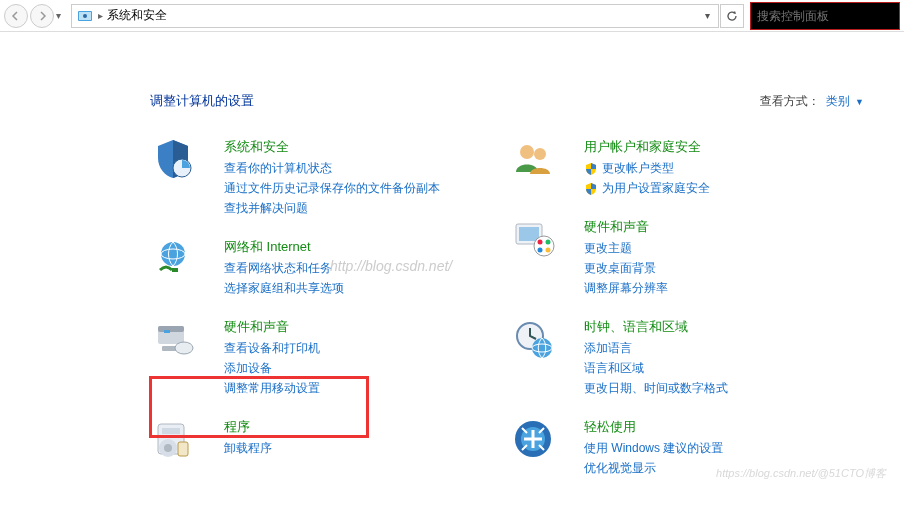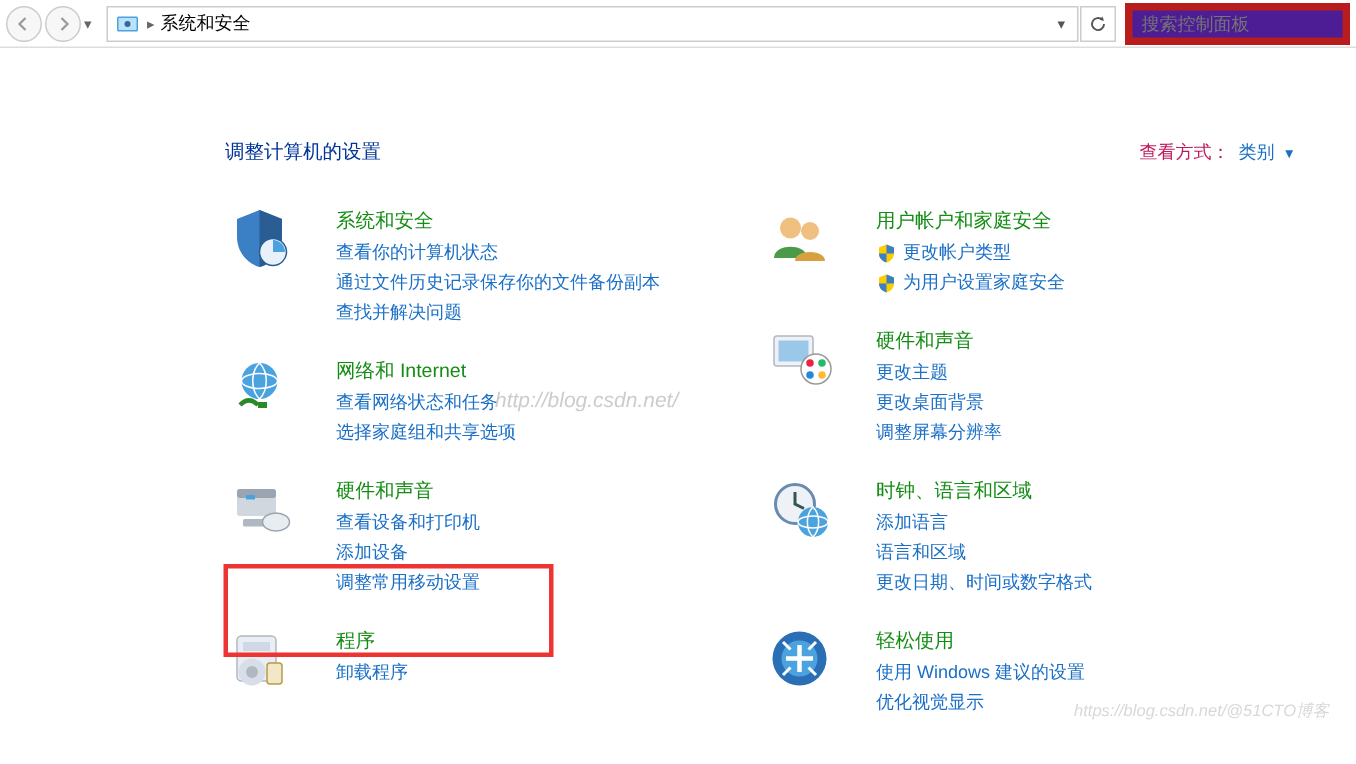--- a/index.html
+++ b/index.html
@@ -7,27 +7,27 @@
   .toolbar { height: 32px; border-bottom: 1px solid #ddd; display: flex; align-items: center; padding: 0 4px; gap: 2px; }
   .nav-btn { width: 24px; height: 24px; border: 1px solid #ccc; border-radius: 50%; display: flex; align-items: center; justify-content: center; background: #f7f7f7; color: #999; cursor: default; }
   .addr-sep { width: 6px; }
   .addr-bar { flex: 1; height: 24px; border: 1px solid #ccc; display: flex; align-items: center; padding: 0 4px; gap: 4px; background: #fff; }
   .addr-icon { width: 18px; height: 18px; display: flex; align-items: center; justify-content: center; }
   .addr-chevron { color: #666; font-size: 10px; }
   .addr-text { font-size: 12px; }
   .addr-spacer { flex: 1; }
   .addr-drop { color: #555; font-size: 10px; padding: 0 4px; }
   .refresh-btn { width: 24px; height: 24px; border: 1px solid #ccc; display: flex; align-items: center; justify-content: center; background: #fff; margin-left: -1px; }
-  .search-box { width: 150px; height: 28px; border: 5px solid #b91c1c; margin-left: 4px; display: flex; align-items: center; padding: 0 6px; color: #888; background: #4c1d95; }
+  .search-box { width: 150px; height: 28px; border: 1px solid #b91c1c; margin-left: 4px; display: flex; align-items: center; padding: 0 6px; color: #888; background: #000000; }
   .search-box input { border: none; outline: none; width: 100%; font-size: 12px; color: #888; background: transparent; }
   .content { padding: 28px 40px 0 150px; }
   .header-row { display: flex; align-items: baseline; margin-bottom: 26px; }
   .header-title { font-size: 13px; color: #003399; margin-top: 32px; }
   .header-spacer { flex: 1; }
-  .view-label { font-size: 12px; color: #be185d; margin-right: 6px; }
+  .view-label { font-size: 12px; color: #404040; margin-right: 6px; }
   .view-value { font-size: 12px; color: #1a6fc7; cursor: pointer; }
   .view-drop { color: #1a6fc7; font-size: 9px; margin-left: 2px; }
   .columns { display: flex; gap: 10px; }
   .col { flex: 0 0 350px; }
   .category { display: flex; gap: 28px; margin-bottom: 16px; align-items: flex-start; }
   .cat-icon { width: 46px; height: 46px; flex: 0 0 46px; display: flex; align-items: center; justify-content: center; }
   .cat-body { flex: 1; padding-top: 2px; }
   .cat-title { font-size: 13px; color: #138c13; margin-bottom: 4px; cursor: pointer; }
   .cat-link { font-size: 12px; color: #1a6fc7; margin-bottom: 3px; cursor: pointer; display: flex; align-items: center; gap: 4px; }
   .cat-link.with-shield .shield { width: 14px; height: 14px; flex: 0 0 14px; }

